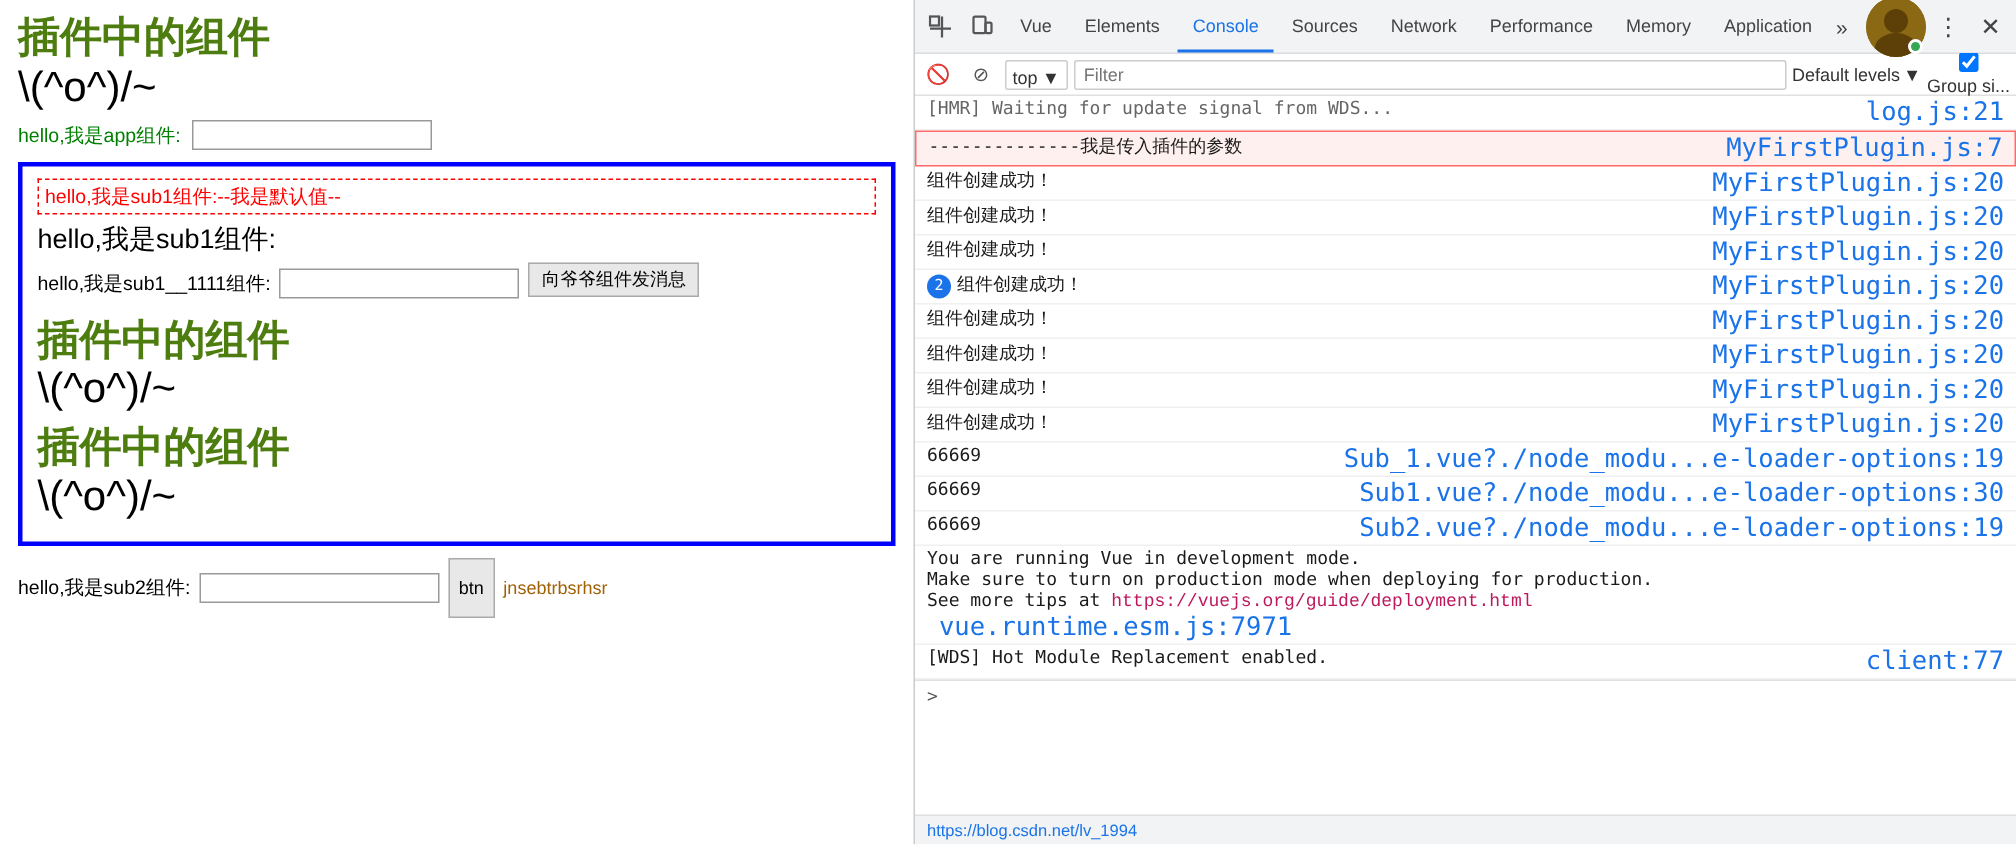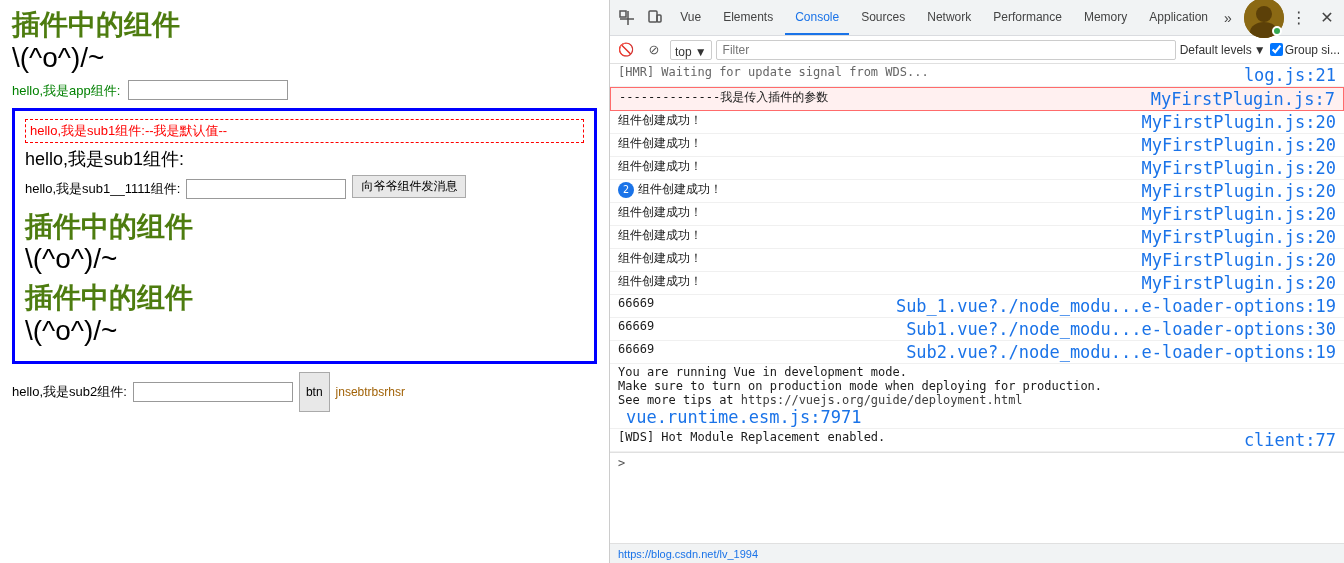--- a/index.html
+++ b/index.html
@@ -232,20 +232,21 @@
       gap: 2px;
       white-space: nowrap;
     }
     .group-similar {
       font-size: 12px;
       color: #333;
       display: flex;
       align-items: center;
       gap: 2px;
       white-space: nowrap;
+      flex-direction: column;
     }
 
     
     .console-output {
       flex: 1;
       overflow-y: auto;
       background: #fff;
       font-family: monospace;
       font-size: 12px;
     }
@@ -260,21 +261,21 @@
     .console-line.highlighted {
       background: #fff0f0;
       border: 1px solid #ff6b6b;
     }
 
     .console-msg {
       color: #1a1a1a;
       flex: 1;
     }
     .console-msg.grey { color: #666; }
-    .console-msg.blue { color: #404040; cursor: pointer; }
+    .console-msg.blue { color: #be185d; cursor: pointer; font-family: Liberation Mono, monospace; }
 
     .console-source {
       color: #1a73e8;
       font-size: 17px;
       cursor: pointer;
       white-space: nowrap;
       margin-left: 8px;
     }
 
     .badge-count {

